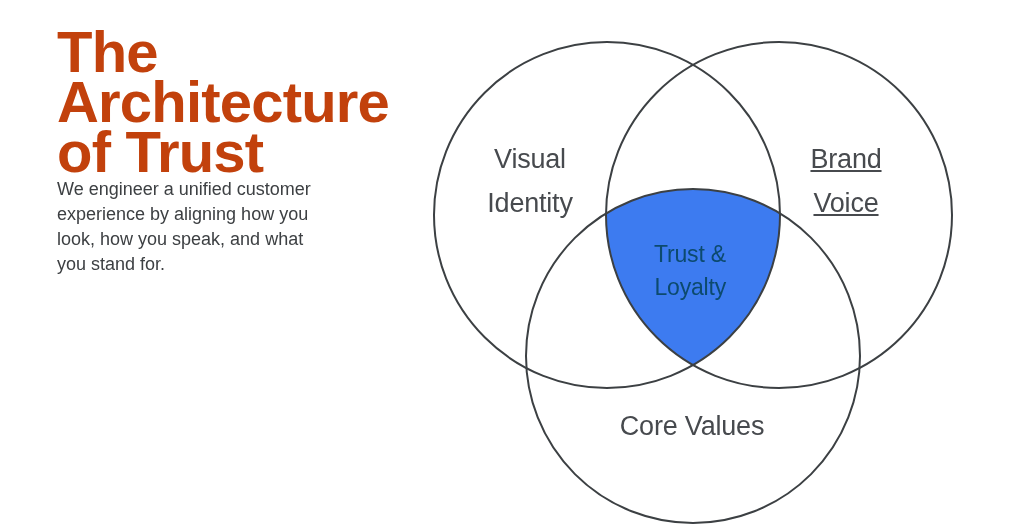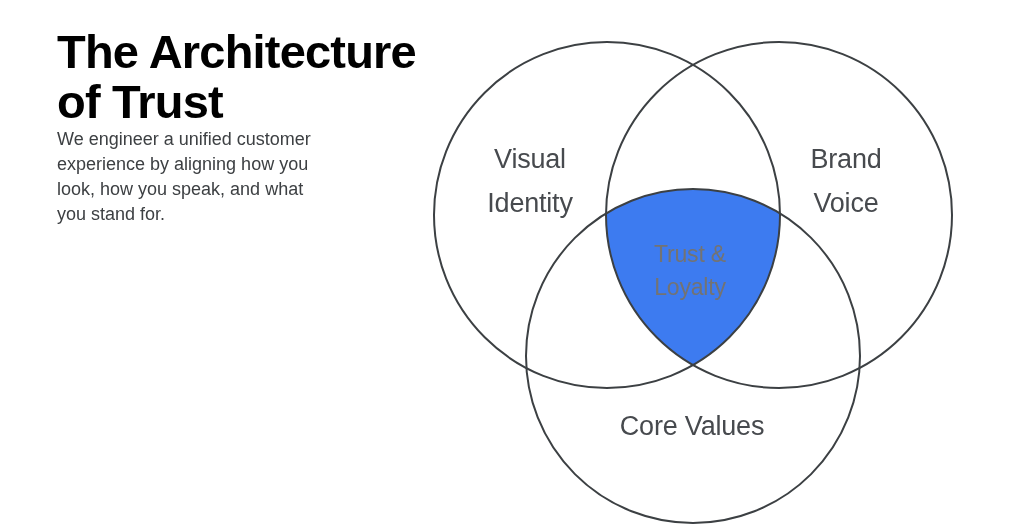--- a/index.html
+++ b/index.html
@@ -17,25 +17,25 @@
     inset: 0;
     background: #ffffff;
   }
   .header {
     position: absolute;
     left: 57px;
     top: 27px;
     width: 420px;
   }
   .title {
-    font-size: 47px;
+    font-size: 58px;
     font-weight: 700;
     line-height: 50px;
     letter-spacing: -0.8px;
-    color: #000000;
+    color: #c2410c;
     white-space: pre-line;
   }
   .description {
     font-size: 18px;
     font-weight: 400;
     line-height: 25px;
     color: #3d4043;
     white-space: pre-line;
   }
   .venn-svg {
@@ -51,21 +51,22 @@
     text-align: center;
     font-size: 27px;
     line-height: 44px;
     letter-spacing: -0.2px;
     color: #474a4e;
     white-space: pre-line;
   }
   .venn-label.intersection {
     font-size: 23px;
     line-height: 33px;
-    color: #737373;
+    color: #0c4a6e;
+    text-align: right;
   }
 </style>
 </head>
 <body>
 
 <div class="slide">
 
   <div class="header">
     <div class="title">The Architecture
 of Trust</div>
@@ -90,21 +91,21 @@
     </g>
 
     <circle cx="607" cy="215" r="173" fill="none" stroke="#3c4043" stroke-width="2"></circle>
     <circle cx="779" cy="215" r="173" fill="none" stroke="#3c4043" stroke-width="2"></circle>
     <circle cx="693" cy="356" r="167" fill="none" stroke="#3c4043" stroke-width="2"></circle>
   </svg>
 
   <div class="venn-label" style="left:530px; top:181px;">Visual
 Identity</div>
 
-  <div class="venn-label" style="left:846px; top:181px;">Brand
+  <div class="venn-label" style="left:846px; top:181px;text-decoration:underline;">Brand
 Voice</div>
 
   <div class="venn-label" style="left:692px; top:426px;">Core Values</div>
 
   <div class="venn-label intersection" style="left:690px; top:271px;">Trust &amp;
 Loyalty</div>
 
 </div>
 
 </body></html>

